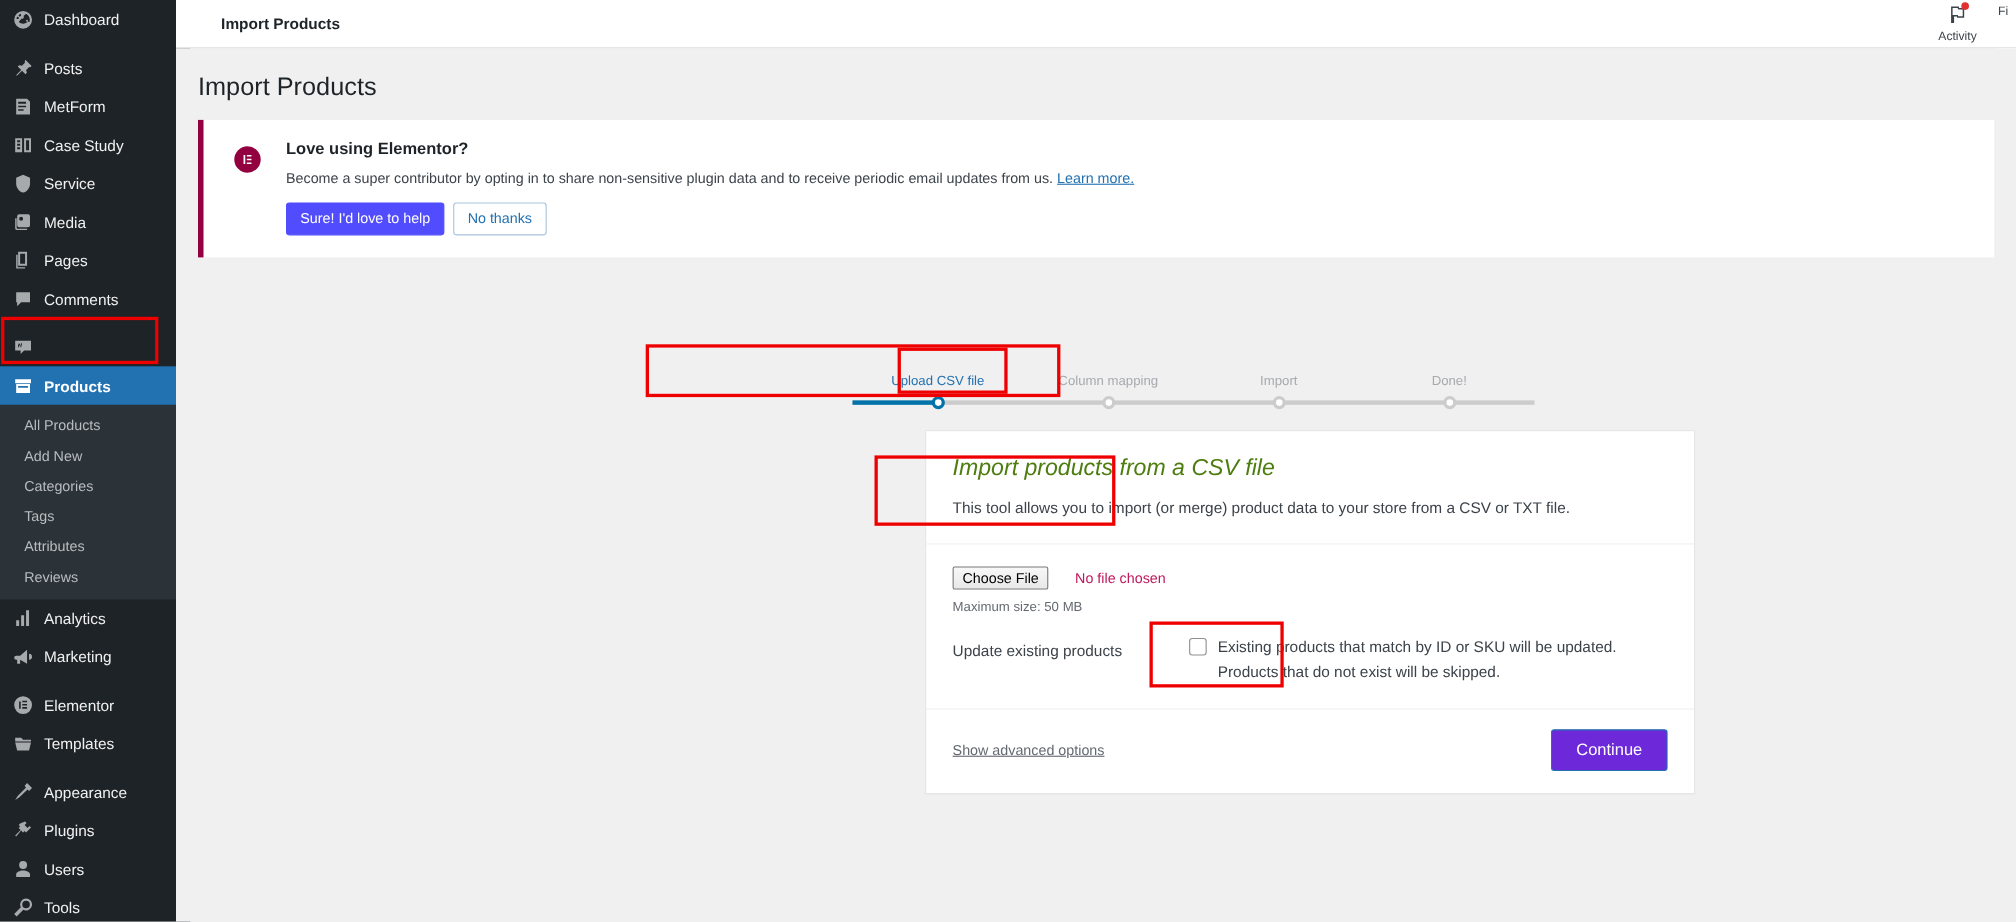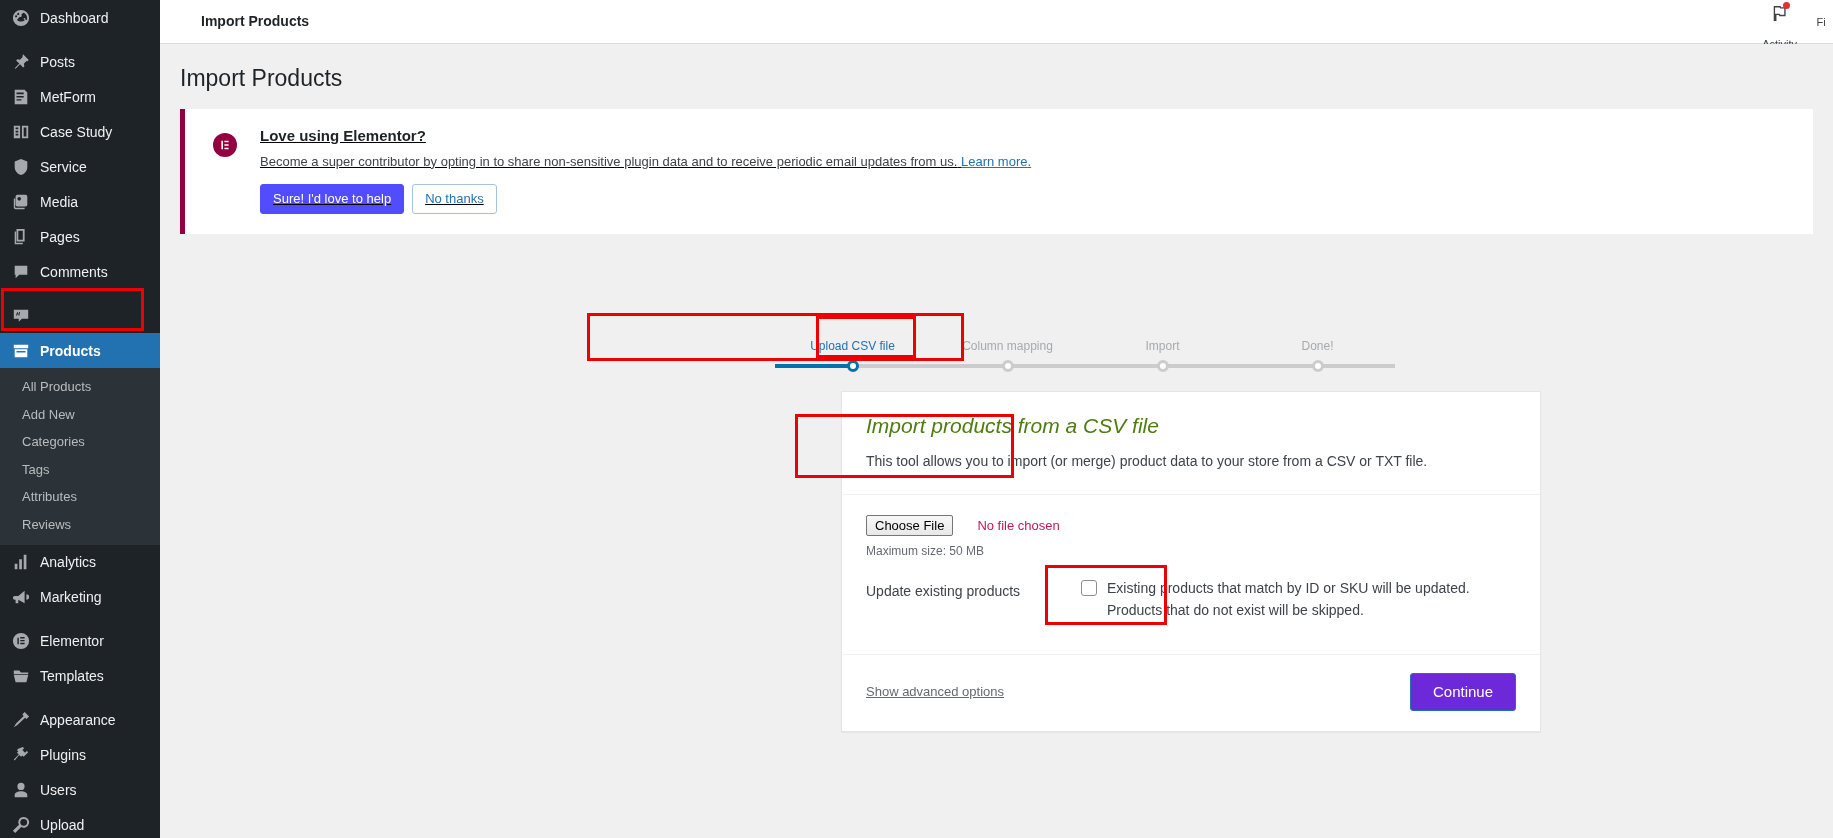--- a/index.html
+++ b/index.html
@@ -92,21 +92,21 @@
     font-size: 11px; color: #3c434a;
     cursor: pointer;
   }
   .bar-btn .bb-icon { position: relative; height: 22px; display:flex; align-items:center; }
   .bar-btn svg { width: 17px; height: 17px; fill: #3c434a; }
   .bar-btn .dot {
     position: absolute; right: -2px; top: 0;
     width: 7px; height: 7px; border-radius: 50%;
     background: #e03030;
   }
-  .bar-btn .bb-label { margin-top: 14px; }
+  .bar-btn .bb-label { margin-top: 3px; }
   .bar-clip { overflow: hidden; width: 18px; }
 
   .side-panel-edge {
     position: absolute; right: 0; top: 44px;
     width: 18px; height: 30px;
     background: #fff;
     border-left: 1px solid #dcdcde;
     border-bottom: 1px solid #dcdcde;
     font-size: 12px; color: #2271b1;
     padding: 7px 0 0 4px;
@@ -135,21 +135,21 @@
     padding: 18px 0 20px 0;
     min-height: 115px;
   }
   .e-notice-icon {
     position: absolute; left: 28px; top: 24px;
     width: 24px; height: 24px; border-radius: 50%;
     background: #93003f;
     display: flex; align-items: center; justify-content: center;
   }
   .e-notice-icon svg { width: 12px; height: 12px; fill: #fff; }
-  .e-notice-body { padding-left: 75px; padding-right: 20px; text-decoration: underline; }
+  .e-notice-body { padding-left: 75px; padding-right: 20px; }
   .e-notice-title { font-size: 15px; font-weight: 700; color: #1d2327; margin-bottom: 8px; }
   .e-notice-text { font-size: 13px; color: #3c434a; line-height: 1.5; }
   .e-notice-text a { color: #2271b1; text-decoration: underline; }
   .e-notice-actions { margin-top: 13px; display: flex; gap: 8px; }
   .btn-primary-e {
     background: #524cff; color: #fff; border: 1px solid #524cff;
     border-radius: 3px; font-size: 13px;
     padding: 6px 12px; cursor: pointer; line-height: 1.2;
   }
   .btn-secondary-e {
@@ -200,21 +200,21 @@
     background: #fff;
     border: 1px solid #e5e5e5;
     box-shadow: 0 1px 1px rgba(0,0,0,.04);
   }
   .card-header { padding: 20px 24px 22px 24px; border-bottom: 1px solid #f0f0f1; }
   .card-h1 { font-size: 21px; font-weight: 400; color: #4d7c0f; line-height: 1.3; font-style: italic; }
   .card-sub { font-size: 14px; color: #3c434a; margin-top: 12px; line-height: 1.5; }
 
   .card-body { padding: 20px 24px 22px 24px; border-bottom: 1px solid #f0f0f1; }
   .form-row { display: flex; margin-bottom: 20px; }
-  .form-row:last-child { margin-bottom: 10px; }
+  .form-row:last-child { margin-bottom: 0; }
   .form-label {
     width: 215px; flex: 0 0 215px;
     font-size: 14px; color: #3c434a; line-height: 1.55;
     padding-top: 3px;
   }
   .form-field { flex: 1; position: relative; }
 
   .file-input-wrap { display: flex; align-items: center; }
   .choose-file-btn {
     font-family: "Liberation Sans", sans-serif;
@@ -433,21 +433,21 @@
     </span>
     <span class="mi-label">Users</span>
   </div>
 
   <div class="menu-item">
     <span class="mi-icon">
       <svg viewBox="0 0 20 20">
           <path d="M13 1a6 6 0 0 0-5.3 8.8L1 16.5 3.5 19l6.7-6.7A6 6 0 1 0 13 1zm0 2.2a3.8 3.8 0 1 1 0 7.6 3.8 3.8 0 0 1 0-7.6z"></path>
         </svg>
     </span>
-    <span class="mi-label">Upload</span>
+    <span class="mi-label">Tools</span>
   </div>
 
 </div>
 <div class="menu-hl-box"></div>
 
 <div id="wpadminbar">
   <span class="bar-title">Import Products</span>
   <div class="bar-right">
     <div class="bar-btn">
       <span class="bb-icon">

